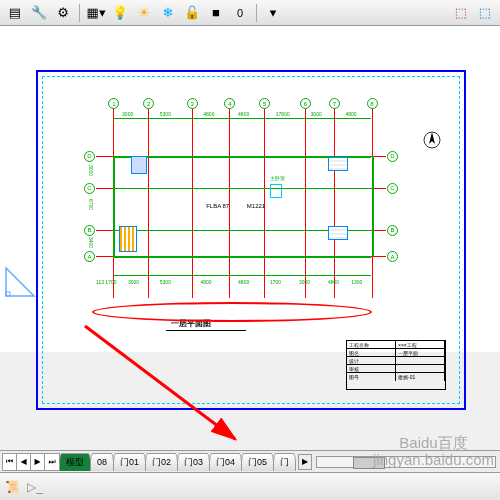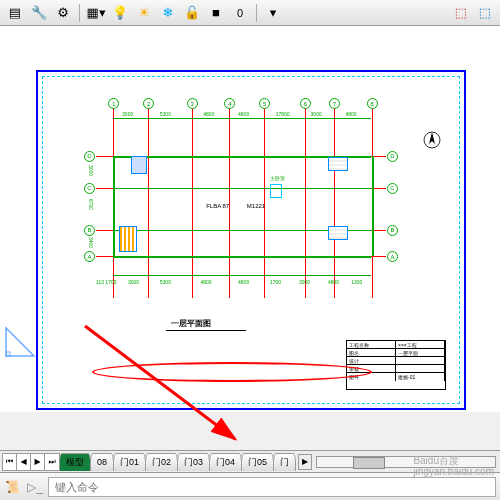--- a/index.html
+++ b/index.html
@@ -1,20 +1,20 @@
 <!DOCTYPE html>
 <html><head>
 <meta charset="utf-8">
 <style>
 *{box-sizing:border-box;margin:0;padding:0;font-family:"Microsoft YaHei",SimSun,sans-serif}
 body{width:500px;height:500px;background:#f0f0f0;overflow:hidden;position:relative}
 .toolbar{display:flex;align-items:center;height:26px;background:linear-gradient(#f8f8f8,#e0e0e0);border-bottom:1px solid #999;padding:0 4px;gap:2px}
 .tbtn{width:22px;height:20px;border:1px solid transparent;display:flex;align-items:center;justify-content:center;font-size:13px}
 .tsep{width:1px;height:18px;background:#aaa;margin:0 3px}
-.canvas{position:relative;width:500px;height:386px;background:#fff}
+.canvas{position:relative;width:500px;height:326px;background:#fff}
 .sheet{position:absolute;left:36px;top:44px;width:430px;height:340px}
 .frame-outer{position:absolute;left:0;top:0;right:0;bottom:0;border:2px solid #00f}
 .frame-dashed{position:absolute;left:6px;top:6px;right:6px;bottom:6px;border:1.5px dashed #0cf}
 .floorplan{position:absolute;left:60px;top:38px;width:290px;height:190px}
 .grid-v{position:absolute;top:0;bottom:0;width:1px;background:#f00}
 .grid-h{position:absolute;left:0;right:0;height:1px;background:#f00}
 .bubble{position:absolute;width:11px;height:11px;border:1px solid #0a0;border-radius:50%;font-size:6px;display:flex;align-items:center;justify-content:center;color:#0a0;background:#fff}
 .wall{position:absolute;background:#0a0}
 .dim{position:absolute;font-size:5px;color:#0a0}
 .dimline{position:absolute;border-top:1px solid #0a0}
@@ -30,21 +30,21 @@
 .nav-btn{width:14px;height:16px;border-right:1px solid #999;display:flex;align-items:center;justify-content:center;font-size:8px}
 .tab{height:18px;padding:0 6px;border:1px solid #999;border-bottom:none;border-top-left-radius:3px 10px;border-top-right-radius:3px 10px;background:linear-gradient(#fff,#ddd);display:flex;align-items:center;font-size:9px;margin-left:-1px;position:relative}
 .tab.active{background:#15803d;z-index:2}
 .slider{flex:1;height:12px;background:#f4f4f4;border:1px solid #999;margin:0 4px;position:relative}
 .slider::before{content:"";position:absolute;left:20%;width:30px;height:100%;background:#ccc;border:1px solid #888}
 .cmdbar{position:absolute;bottom:0;left:0;right:0;height:28px;background:linear-gradient(#f8f8f8,#e4e4e4);border-top:1px solid #999;display:flex;align-items:center;padding:0 4px;gap:4px}
 .cmd-icon{width:18px;height:18px;display:flex;align-items:center;justify-content:center;font-size:12px}
 .cmd-input{flex:1;height:20px;border:1px solid #aaa;background:#fff;padding:0 6px;font-size:11px;color:#888}
 .arrow{position:absolute;left:80px;top:295px;width:180px;height:130px;pointer-events:none;z-index:10}
 .ellipse{position:absolute;bottom:30px;left:92px;width:280px;height:20px;border:2px solid #f00;border-radius:50%;z-index:9;pointer-events:none}
-.watermark{position:absolute;right:6px;bottom:23px;font-size:10px;color:#aaa;text-align:left;line-height:1.1}
+.watermark{position:absolute;right:6px;bottom:32px;font-size:15px;color:#aaa;text-align:center;line-height:1.1}
 .tri{position:absolute;left:4px;bottom:54px;width:34px;height:34px}
 </style>
 </head>
 <body>
 
 <div class="toolbar">
   <div class="tbtn">▤</div>
   <div class="tbtn">🔧</div>
   <div class="tbtn">⚙</div>
   <div class="tsep"></div>
@@ -207,19 +207,18 @@
   <div class="tab">门04</div>
   <div class="tab">门05</div>
   <div class="tab">门</div>
   <div class="nav-btn" style="border:1px solid #999;margin-left:2px">▶</div>
   <div class="slider"></div>
 </div>
 
 <div class="cmdbar">
   <div class="cmd-icon">📜</div>
   <div class="cmd-icon" style="color:#888">▷_</div>
-  <input class="cmd-input" placeholder="键入命令" style="">
 </div>
 
 <div class="watermark">
   <div>Baidu百度</div>
   <div>jingyan.baidu.com</div>
 </div>
 
 </body></html>

